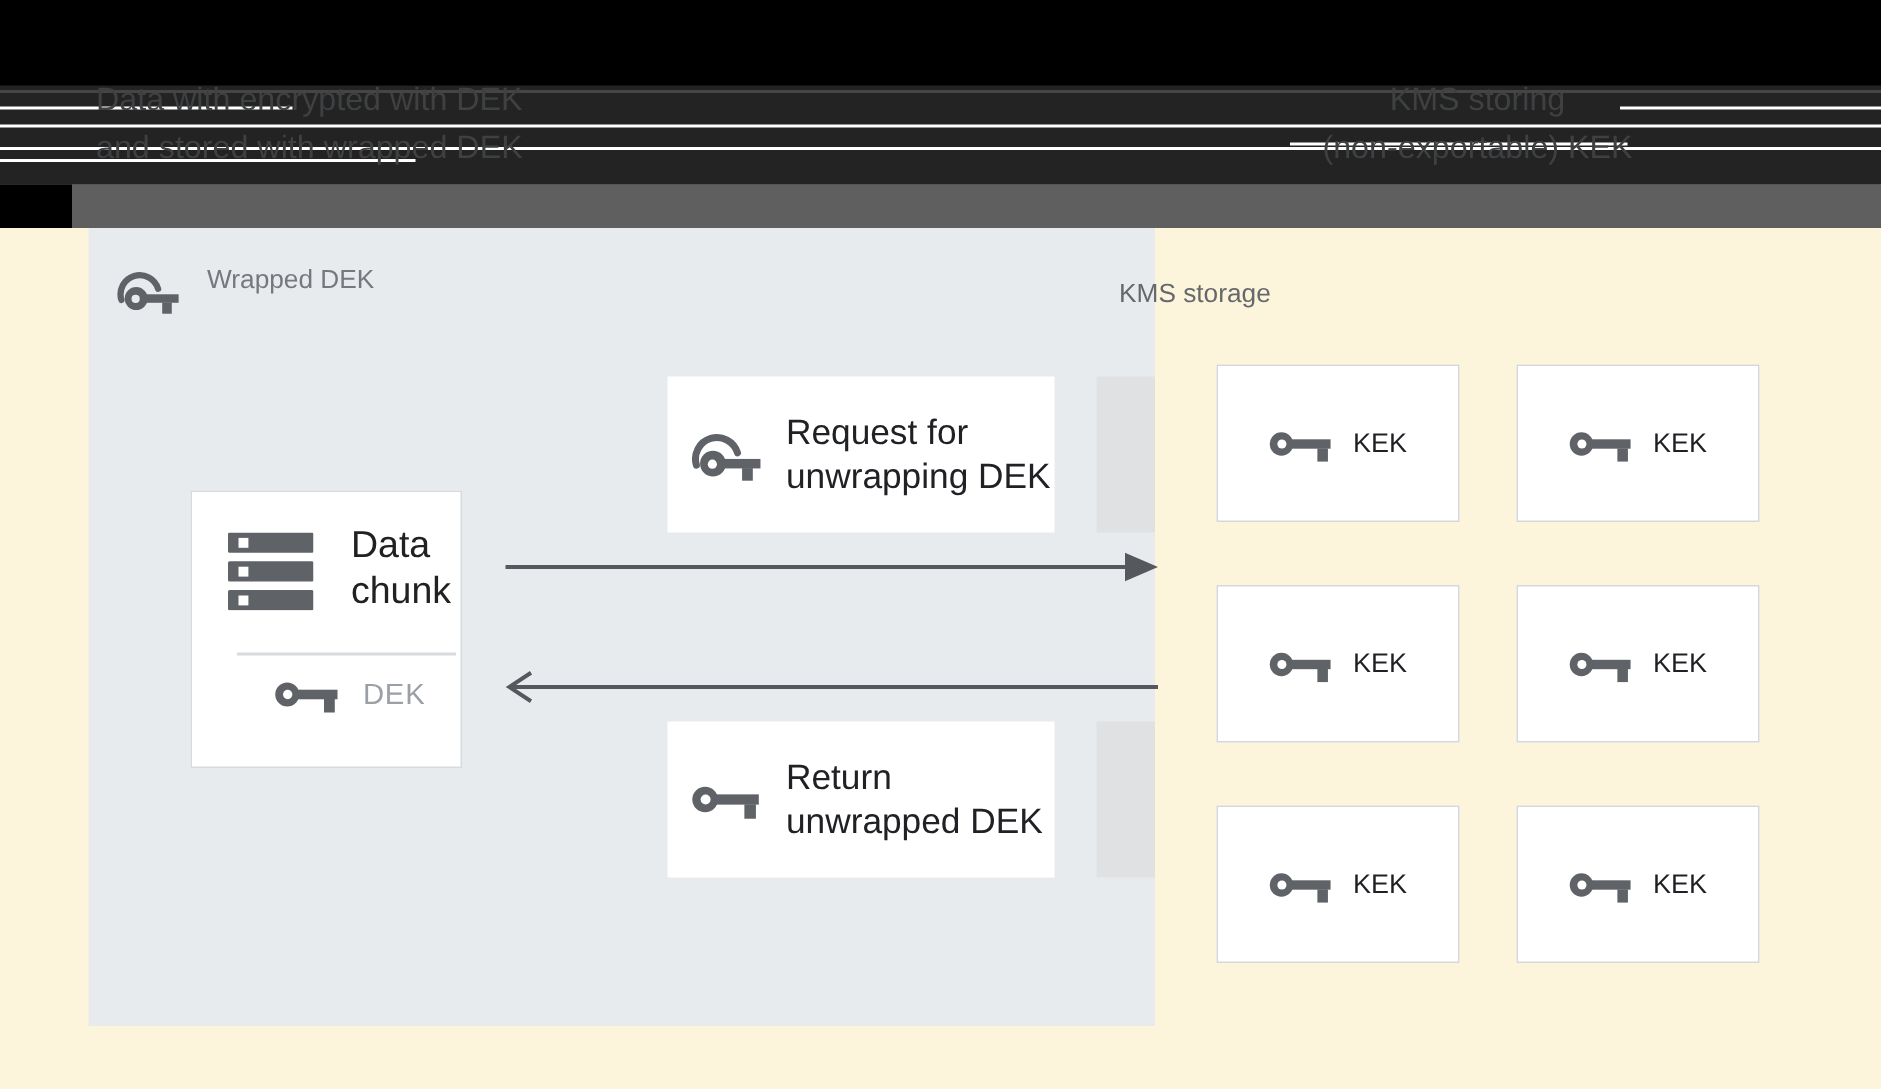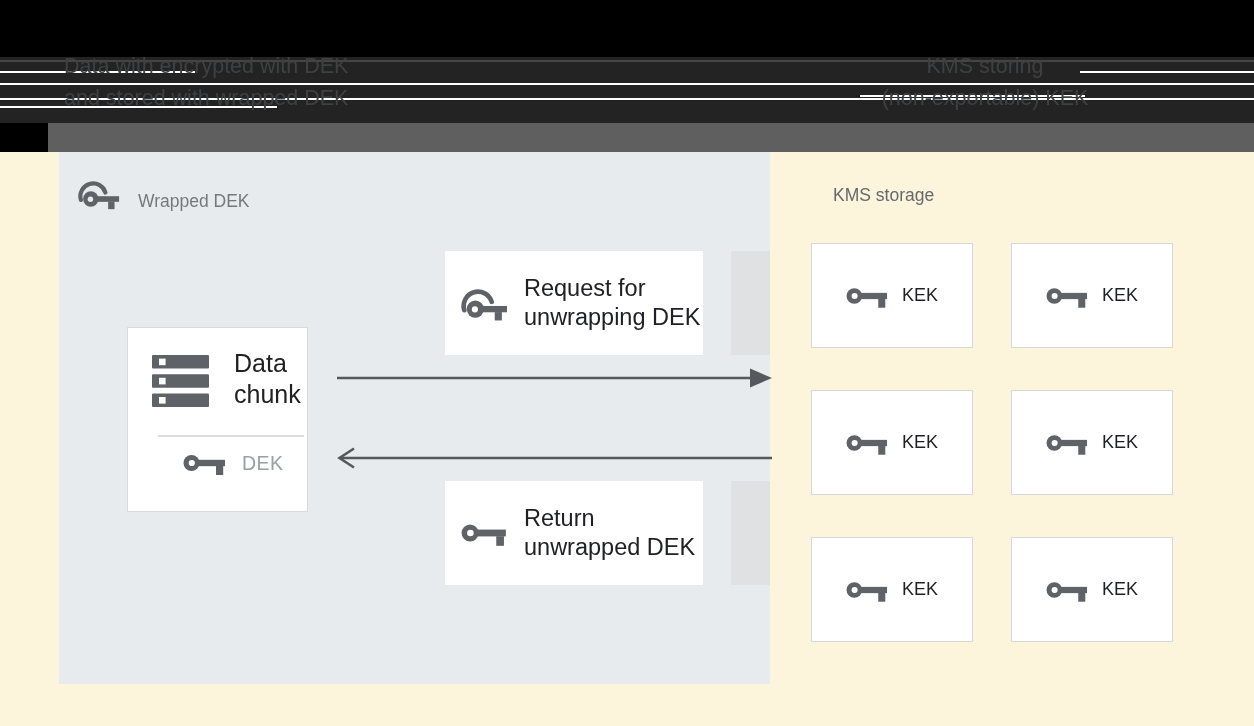--- a/index.html
+++ b/index.html
@@ -32,21 +32,21 @@
   .cap { position: absolute; color: #3e4042; font-size: 21.5px; line-height: 22px; white-space: nowrap; }
   .cap-l1 { left: 64px; top: 55px; }
   .cap-l2 { left: 64px; top: 87px; }
   .cap-r  { left: 830px; width: 310px; text-align: center; }
   .cap-r1 { top: 55px; }
   .cap-r2 { top: 87px; }
 
   
   .panel { position: absolute; left: 59px; top: 152px; width: 711px; height: 532px; background: #e8ebee; }
 
-  .panel-title-row { position: absolute; left: 78px; top: 176px; display: flex; align-items: flex-end; }
+  .panel-title-row { position: absolute; left: 78px; top: 176px; display: flex; align-items: flex-start; }
   .panel-title-row .ttl { margin-left: 18px; color: #75797d; font-size: 17.5px; }
 
   .chunk-box {
     position: absolute; left: 127px; top: 327px; width: 181px; height: 185px;
     background: #fff; border: 1.5px solid #d8dbde;
   }
   .chunk-icon { position: absolute; left: 24px; top: 27px; }
   .chunk-text { position: absolute; left: 106px; top: 20px; color: #212121; font-size: 25px; line-height: 31px; }
   .chunk-div { position: absolute; left: 30px; top: 107px; width: 146px; height: 2px; background: #d8dbde; }
   .dek-row { position: absolute; left: 55px; top: 122px; display: flex; align-items: center; }
@@ -61,21 +61,21 @@
   .ret-box { left: 445px; top: 481px; }
   .shadow-strip { position: absolute; width: 39px; height: 104px; background: #dfe1e2; }
   .req-strip { left: 731px; top: 251px; }
   .ret-strip { left: 731px; top: 481px; }
 
   .arrow-svg { position: absolute; overflow: visible; }
   .arr-right { left: 336px; top: 366px; }
   .arr-left  { left: 336px; top: 446px; }
 
   
-  .kms-title { position: absolute; left: 833px; top: 185px; color: #66696c; font-size: 17.5px; }
+  .kms-title { position: absolute; left: 746px; top: 185px; color: #66696c; font-size: 17.5px; }
   .kek-box {
     position: absolute; width: 162px; height: 105px; background: #fff;
     border: 1.5px solid #d5d8db;
     display: flex; align-items: center; justify-content: center;
   }
   .kek-box .lbl { margin-left: 13px; color: #1f2023; font-size: 18px; }
   .kek-r1c1 { left: 811px;  top: 243px; }
   .kek-r1c2 { left: 1011px; top: 243px; }
   .kek-r2c1 { left: 811px;  top: 390px; }
   .kek-r2c2 { left: 1011px; top: 390px; }

